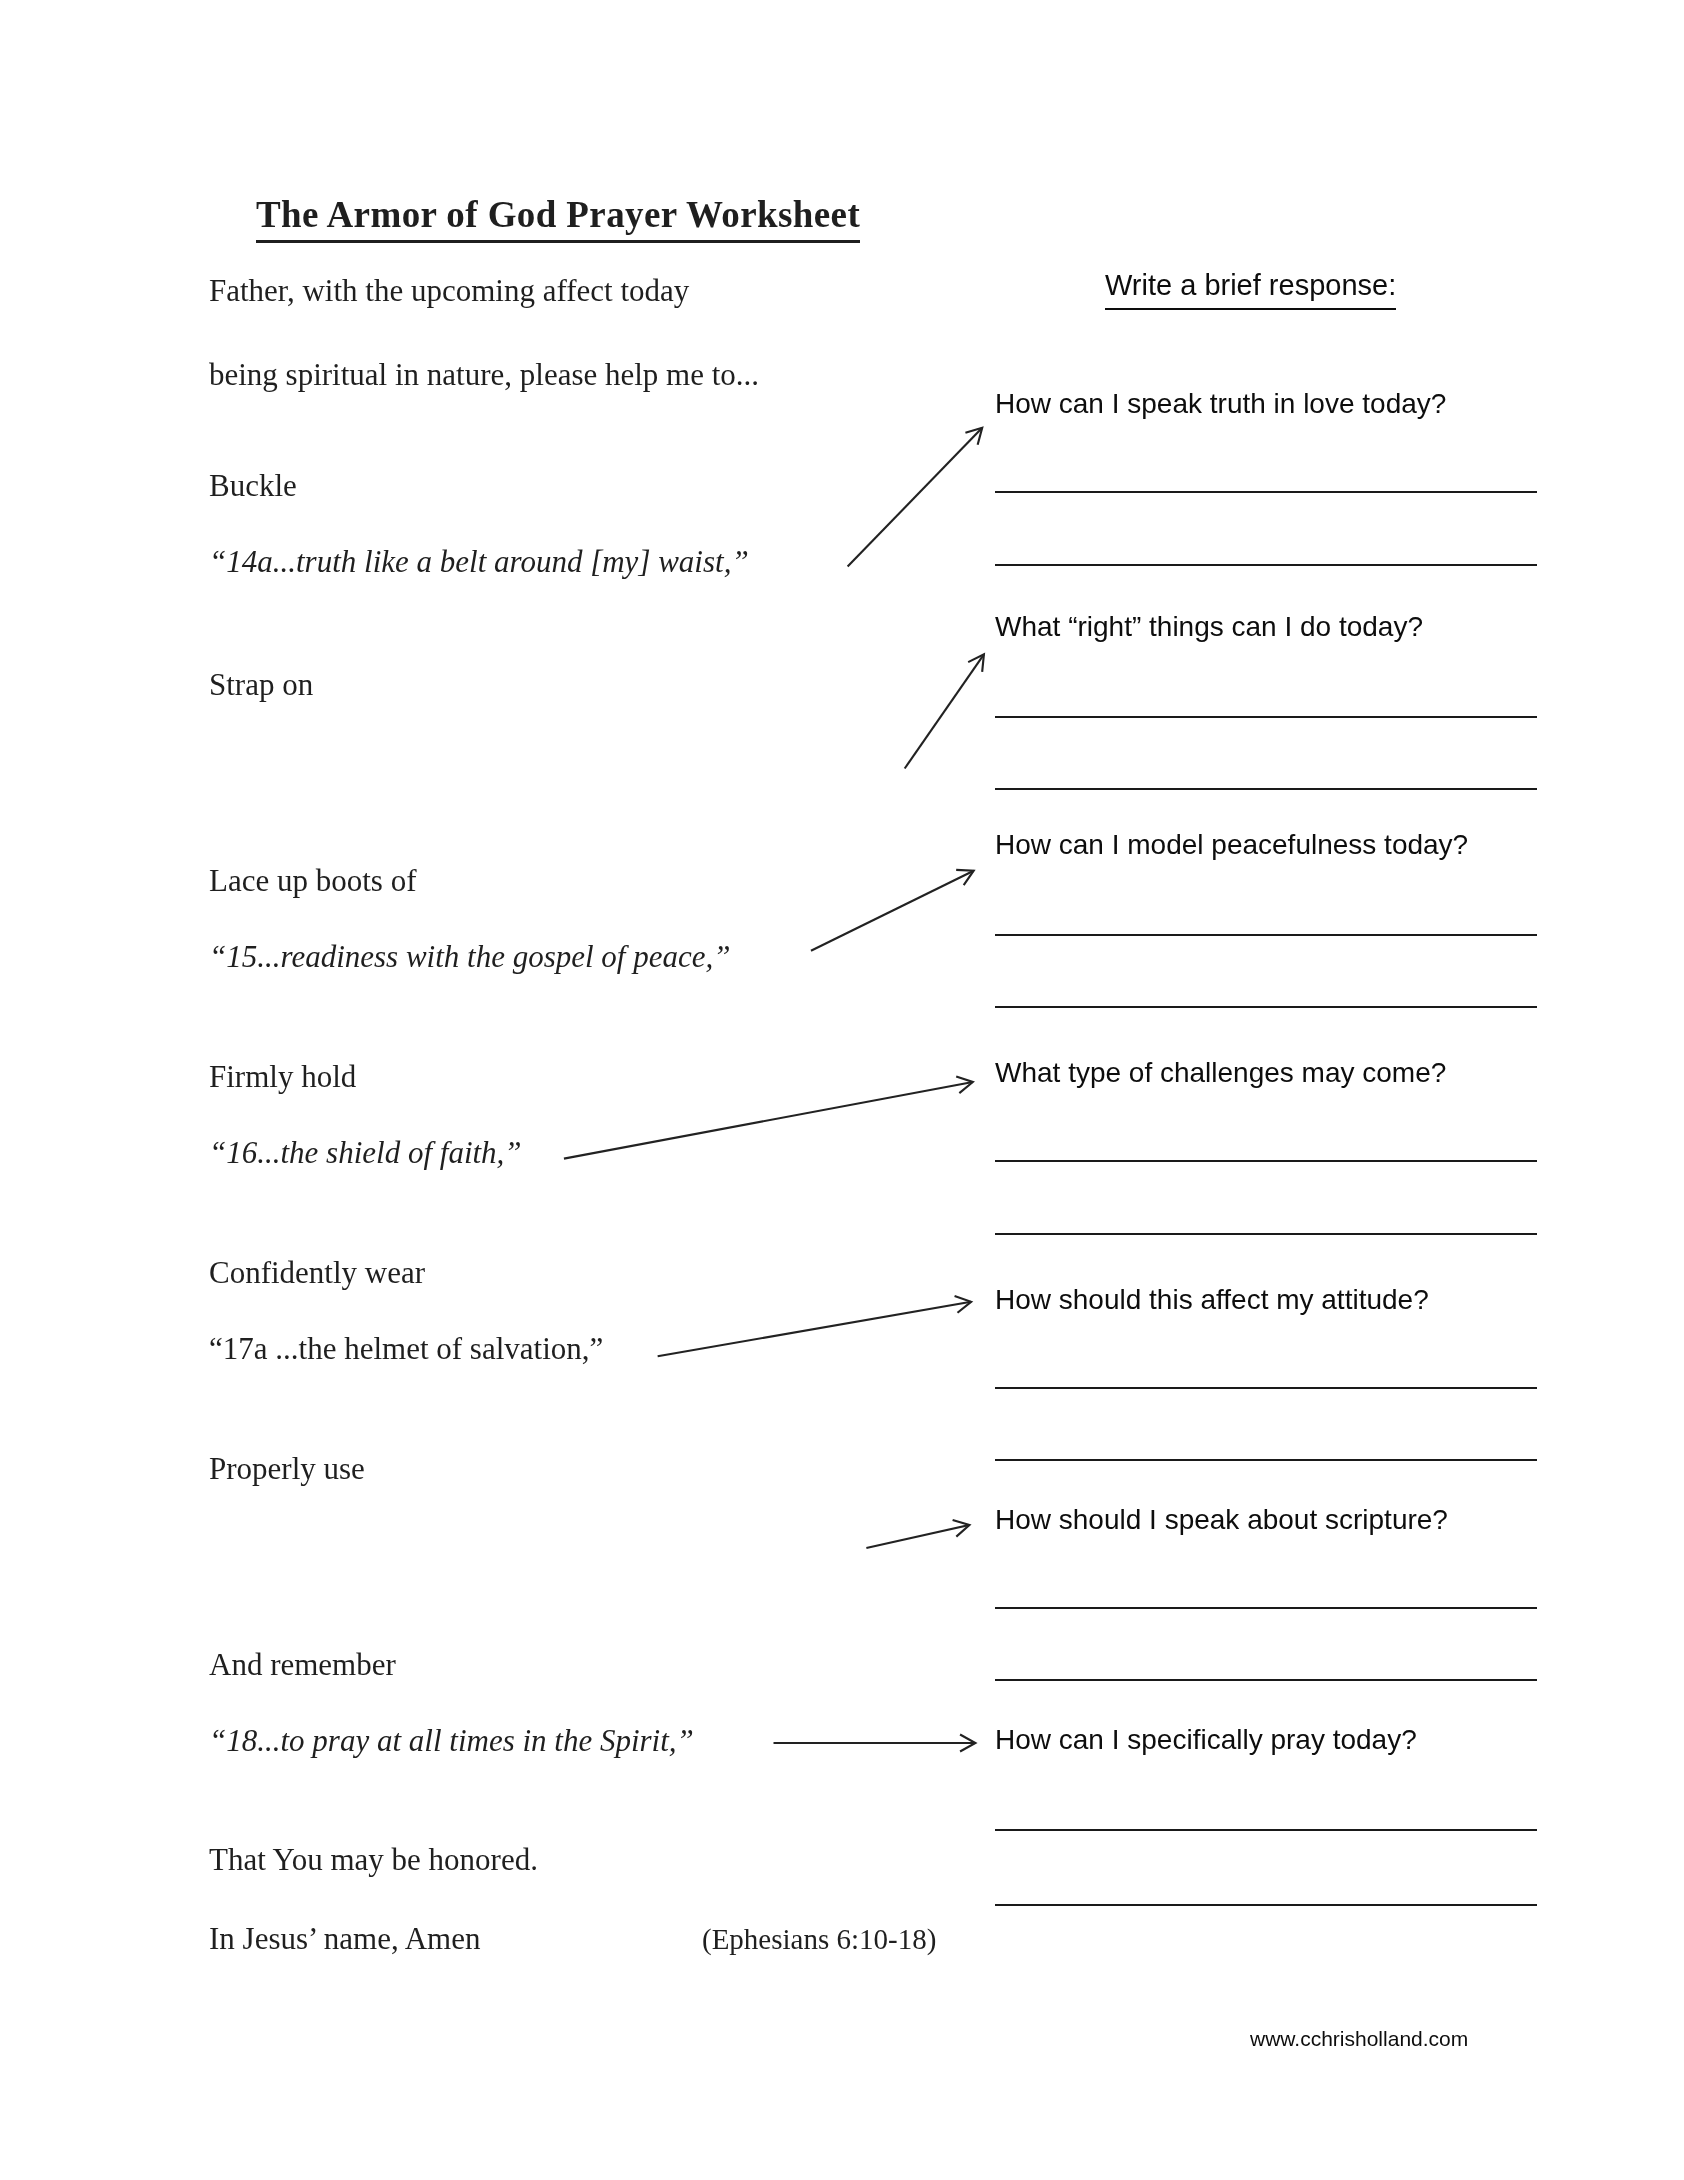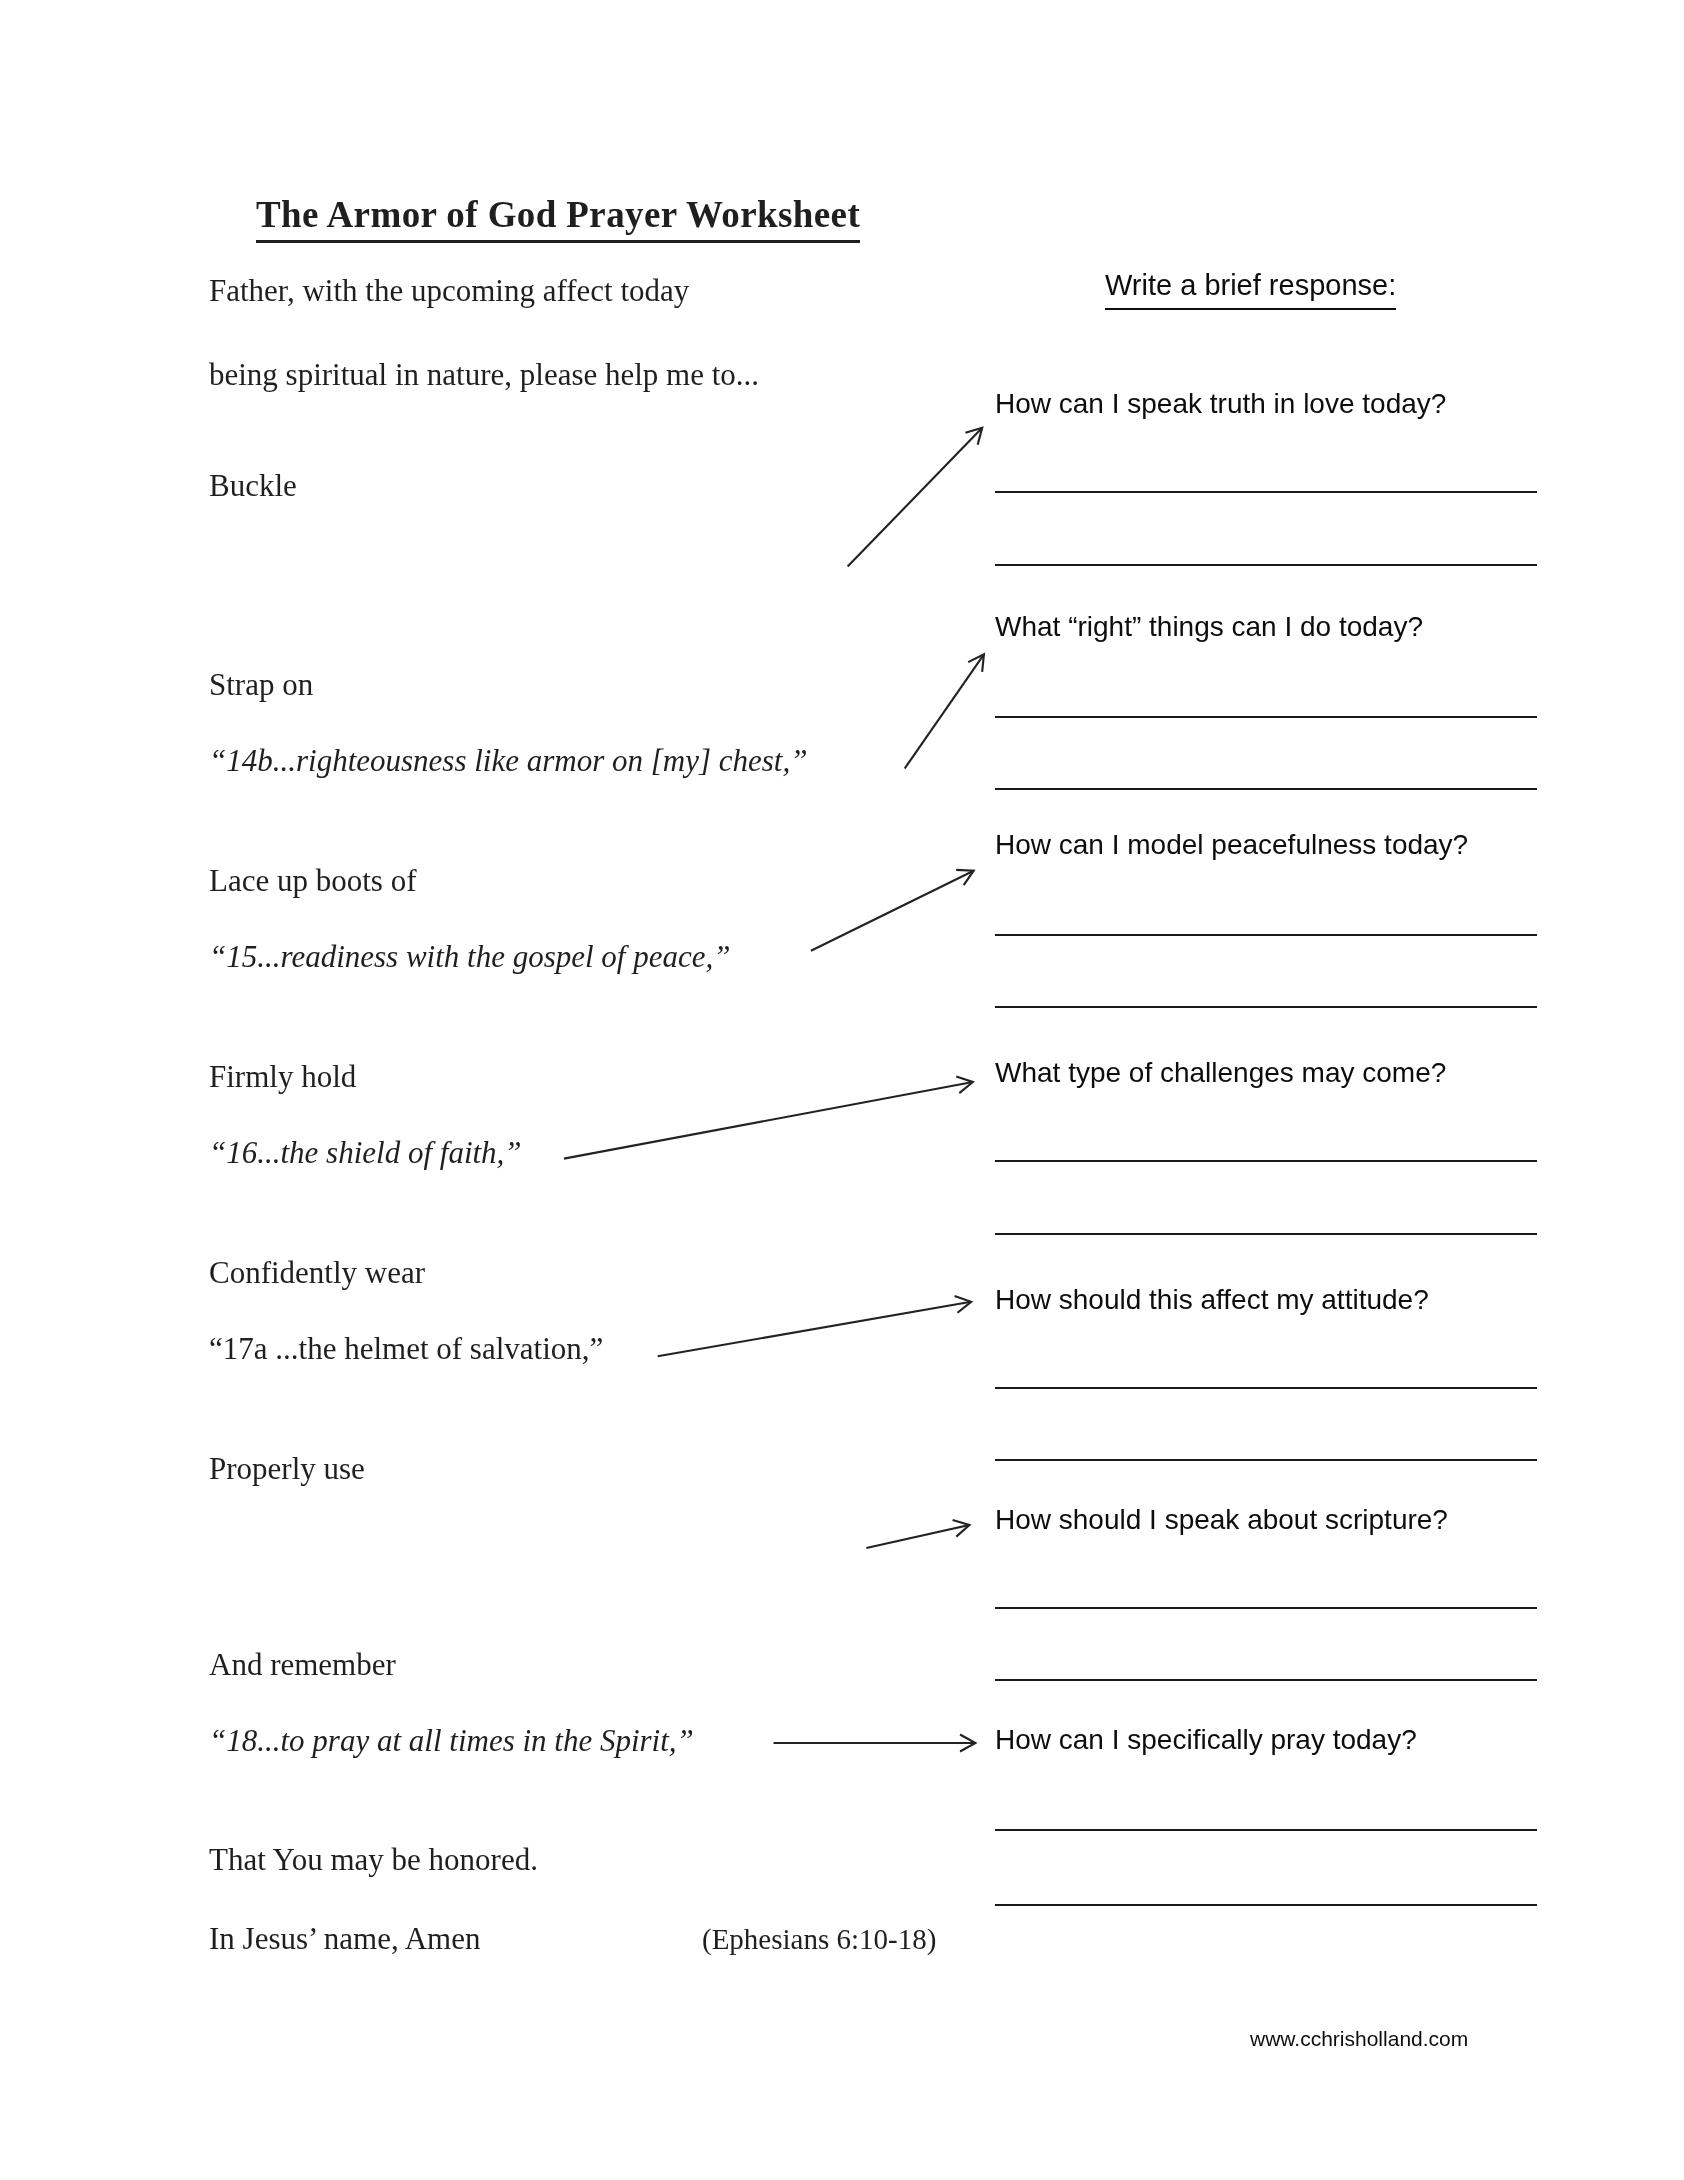--- a/index.html
+++ b/index.html
@@ -69,23 +69,23 @@
   </svg>
 
   <div class="abs title">The Armor of God Prayer Worksheet</div>
 
   <div class="abs left serif" style="top:273px">Father, with the upcoming affect today</div>
   <div class="abs left serif" style="top:357px">being spiritual in nature, please help me to...</div>
 
   <div class="abs resp-header">Write a brief response:</div>
 
   <div class="abs left serif" style="top:468px">Buckle</div>
+  <div class="abs left quote" style="top:544px">“14a...truth like a belt around [my] waist,”</div>
 
   <div class="abs left serif" style="top:667px">Strap on</div>
-  <div class="abs left quote" style="top:743px">“14b...righteousness like armor on [my] chest,”</div>
 
   <div class="abs left serif" style="top:863px">Lace up boots of</div>
   <div class="abs left quote" style="top:939px">“15...readiness with the gospel of peace,”</div>
 
   <div class="abs left serif" style="top:1059px">Firmly hold</div>
   <div class="abs left quote" style="top:1135px">“16...the shield of faith,”</div>
 
   <div class="abs left serif" style="top:1255px">Confidently wear</div>
   <div class="abs left quote roman" style="top:1331px">“17a ...the helmet of salvation,”</div>
 

